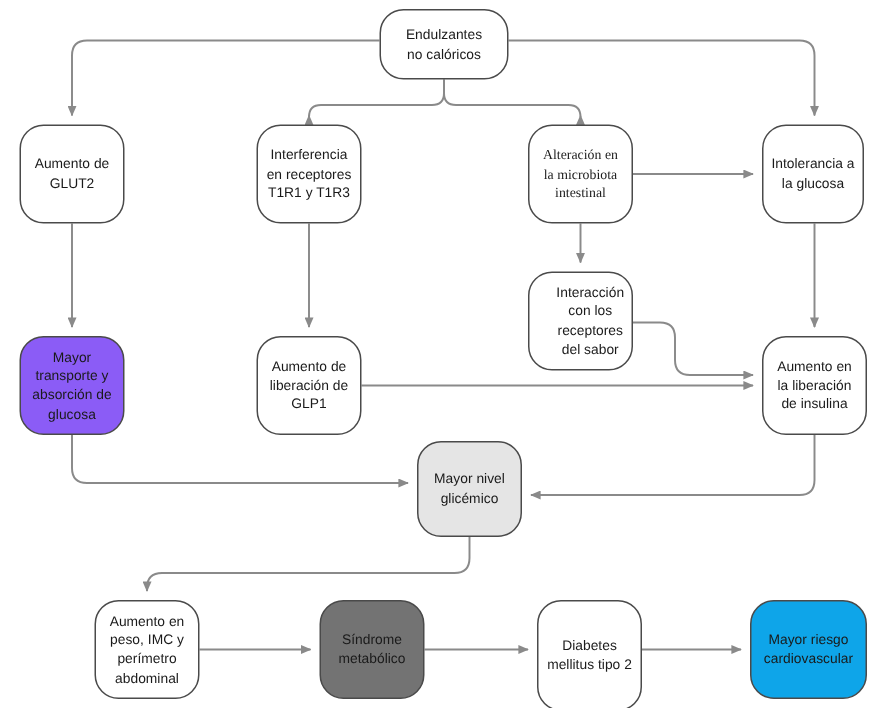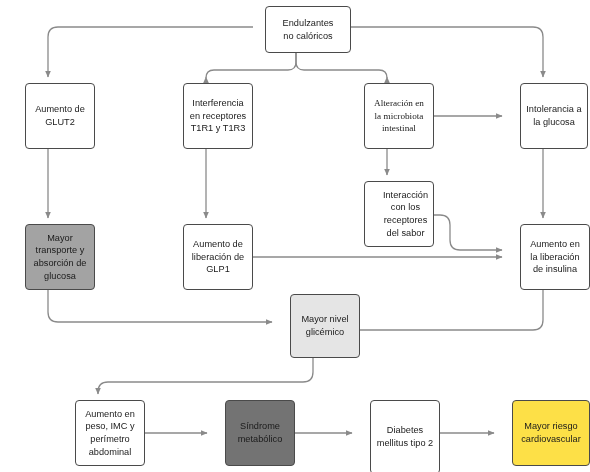--- a/index.html
+++ b/index.html
@@ -21,32 +21,31 @@
     top: 0;
     width: 590px;
     height: 472px;
     pointer-events: none;
   }
   .node {
     position: absolute;
     box-sizing: border-box;
     background: #ffffff;
     border: 1.6px solid #4a4a4a;
-    border-radius: 4px;
+    border-radius: 16px;
     display: flex;
     align-items: center;
     justify-content: center;
     text-align: center;
     color: #1a1a1a;
     font-size: 9.2px;
     line-height: 12.6px;
     letter-spacing: 0.02px;
     padding: 2px 3px;
     z-index: 2;
-    margin-left: 12px;
   }
   .node span {
     display: block;
     white-space: pre-line;
   }
 </style>
 </head>
 <body>
 
 <div id="canvas">
@@ -100,21 +99,21 @@
       <div class="node" style="left: 508px; top: 83px; width: 68px; height: 66px; border-color: rgb(74, 74, 74); background: rgb(255, 255, 255); color: rgb(26, 26, 26);">
         <span>Intolerancia a
 la glucosa</span>
       </div>
       <div class="node" style="left: 352px; top: 181px; width: 70px; height: 66px; border-color: rgb(74, 74, 74); background: rgb(255, 255, 255); color: rgb(26, 26, 26); padding-left: 16px;">
         <span>Interacción
 con los
 receptores
 del sabor</span>
       </div>
-      <div class="node" style="left: 13px; top: 224px; width: 70px; height: 66px; border-color: rgb(74, 74, 74); background: #a3a3a3; color: rgb(26, 26, 26);">
+      <div class="node" style="left: 13px; top: 224px; width: 70px; height: 66px; border-color: rgb(74, 74, 74); background: #8b5cf6; color: rgb(26, 26, 26);">
         <span>Mayor
 transporte y
 absorción de
 glucosa</span>
       </div>
       <div class="node" style="left: 171px; top: 224px; width: 70px; height: 66px; border-color: rgb(74, 74, 74); background: rgb(255, 255, 255); color: rgb(26, 26, 26);">
         <span>Aumento de
 liberación de
 GLP1</span>
       </div>
@@ -134,19 +133,19 @@
 abdominal</span>
       </div>
       <div class="node" style="left: 213px; top: 400px; width: 70px; height: 66px; border-color: rgb(74, 74, 74); background: #737373; color: rgb(26, 26, 26);">
         <span>Síndrome
 metabólico</span>
       </div>
       <div class="node" style="left: 358px; top: 400px; width: 70px; height: 74px; border-color: rgb(74, 74, 74); background: rgb(255, 255, 255); color: rgb(26, 26, 26);">
         <span>Diabetes
 mellitus tipo 2</span>
       </div>
-      <div class="node" style="left: 500px; top: 400px; width: 78px; height: 66px; border-color: rgb(74, 74, 74); background: #fde047; color: rgb(26, 26, 26);">
+      <div class="node" style="left: 500px; top: 400px; width: 78px; height: 66px; border-color: rgb(74, 74, 74); background: #0ea5e9; color: rgb(26, 26, 26);">
         <span>Mayor riesgo
 cardiovascular</span>
       </div>
     </div>
 
 </div>
 
 </body></html>

